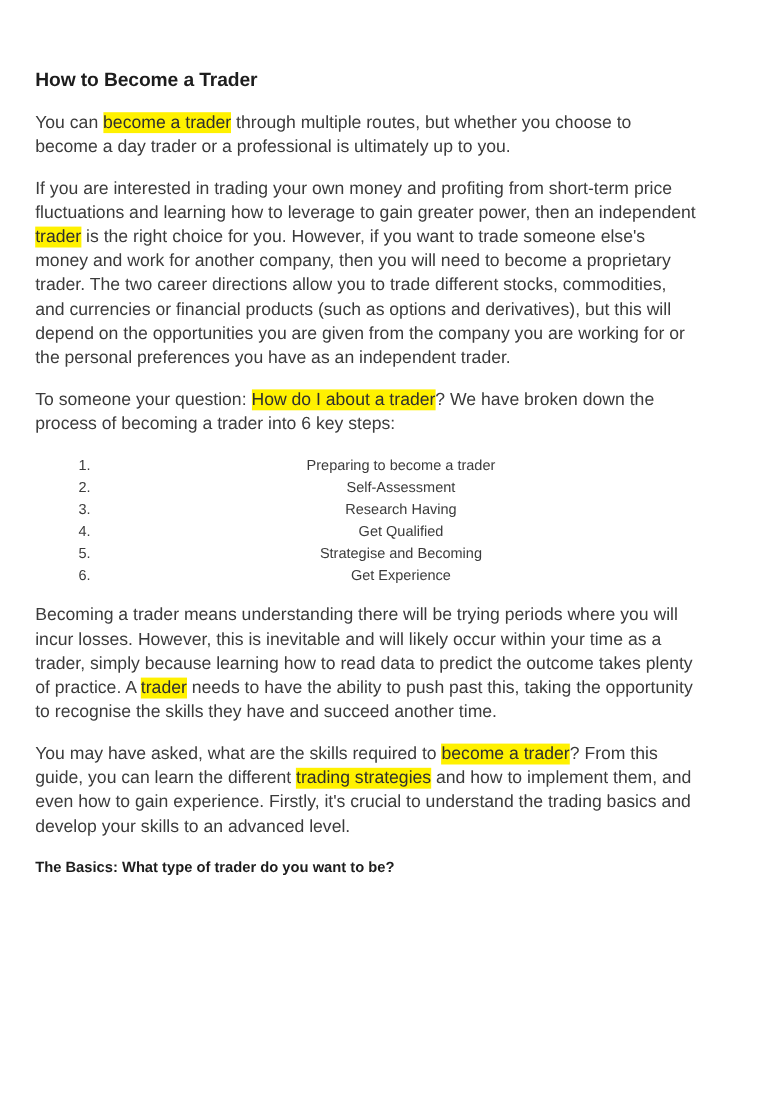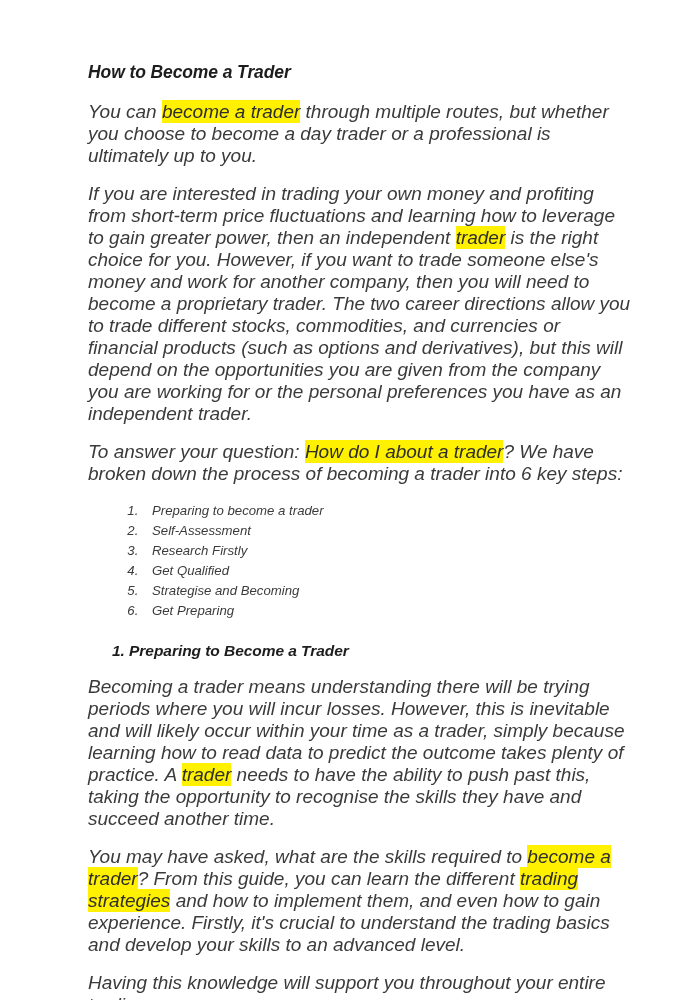--- a/index.html
+++ b/index.html
@@ -13,33 +13,32 @@
     font-family: "Liberation Sans", sans-serif;
     color: #3b3b3b;
     overflow: hidden;
     position: relative;
   }
   .page {
     width: 700px;
     height: 805px;
     background: #ffffff;
     box-sizing: border-box;
-    padding: 62px 67px 0 88px;
-    font-style: italic;
+    padding: 62px 67px 0 32px;
   }
   .doc-title {
     font-size: 17.5px;
     font-weight: bold;
     color: #1d1d1d;
     letter-spacing: -0.1px;
     margin: 0 0 17px 0;
     line-height: 1.25;
   }
   p.para {
-    font-size: 19px;
+    font-size: 16px;
     line-height: 22px;
     margin: 0 0 16px 0;
     color: #3b3b3b;
     text-align: left;
   }
   mark.hl {
     background: #fff100;
     color: #2e2e2e;
     padding: 1px 0 1px 0;
     border-radius: 0;
@@ -49,20 +48,21 @@
     padding: 0 0 0 54px;
     list-style-position: outside;
     list-style-type: decimal;
   }
   ol.steps li {
     font-size: 13.2px;
     line-height: 20px;
     color: #3b3b3b;
     padding-left: 10px;
     margin: 0;
+    text-align: center;
   }
   ol.steps li::marker {
     color: #3b3b3b;
   }
   h2.section-heading {
     font-size: 15.5px;
     font-weight: bold;
     color: #1d1d1d;
     margin: 20px 0 15px 0;
     padding-left: 24px;
@@ -82,35 +82,33 @@
 
 <div class="page">
 
   <h1 class="doc-title">How to Become a Trader</h1>
 
   <p class="para"><span>You can </span><mark class="hl">become a trader</mark><span> through multiple routes, but whether you choose to become a day trader or a professional is ultimately up to you.</span></p>
 
   <p class="para"><span>If you are interested in trading your own money and profiting from short-term price fluctuations and learning how to leverage to gain greater power, then an independent </span><mark class="hl">trader</mark><span> is the right choice for you. However, if you want to trade someone else's money and work for another company, then you will need to become a proprietary trader. The two career directions allow you to trade different stocks, commodities, and currencies or financial products (such as options and derivatives), but this will depend on the opportunities you are given from the company you are working for or the personal preferences you have as an independent trader.</span></p>
 
 
-  <p class="para"><span>To answer your question: </span><mark class="hl">How do I about a trader</mark><span>? We have broken down the process of becoming a trader into 6 key steps:</span></p>
+  <p class="para"><span>To someone your question: </span><mark class="hl">How do I about a trader</mark><span>? We have broken down the process of becoming a trader into 6 key steps:</span></p>
 
   <ol class="steps">
     <li>Preparing to become a trader</li>
     <li>Self-Assessment</li>
-    <li>Research Firstly</li>
+    <li>Research Having</li>
     <li>Get Qualified</li>
     <li>Strategise and Becoming</li>
-    <li>Get Preparing</li>
+    <li>Get Experience</li>
   </ol>
 
 
-  <h2 class="section-heading">1. Preparing to Become a Trader</h2>
 
   <p class="para"><span>Becoming a trader means understanding there will be trying periods where you will incur losses. However, this is inevitable and will likely occur within your time as a trader, simply because learning how to read data to predict the outcome takes plenty of practice. A </span><mark class="hl">trader</mark><span> needs to have the ability to push past this, taking the opportunity to recognise the skills they have and succeed another time.</span></p>
 
   <p class="para"><span>You may have asked, what are the skills required to </span><mark class="hl">become a trader</mark><span>? From this guide, you can learn the different </span><mark class="hl">trading strategies</mark><span> and how to implement them, and even how to gain experience. Firstly, it's crucial to understand the trading basics and develop your skills to an advanced level.</span></p>
 
-  <p class="para">Having this knowledge will support you throughout your entire trading career.</p>
 
   <h3 class="sub-heading">The Basics: What type of trader do you want to be?</h3>
 
 </div>
 
 </body></html>

